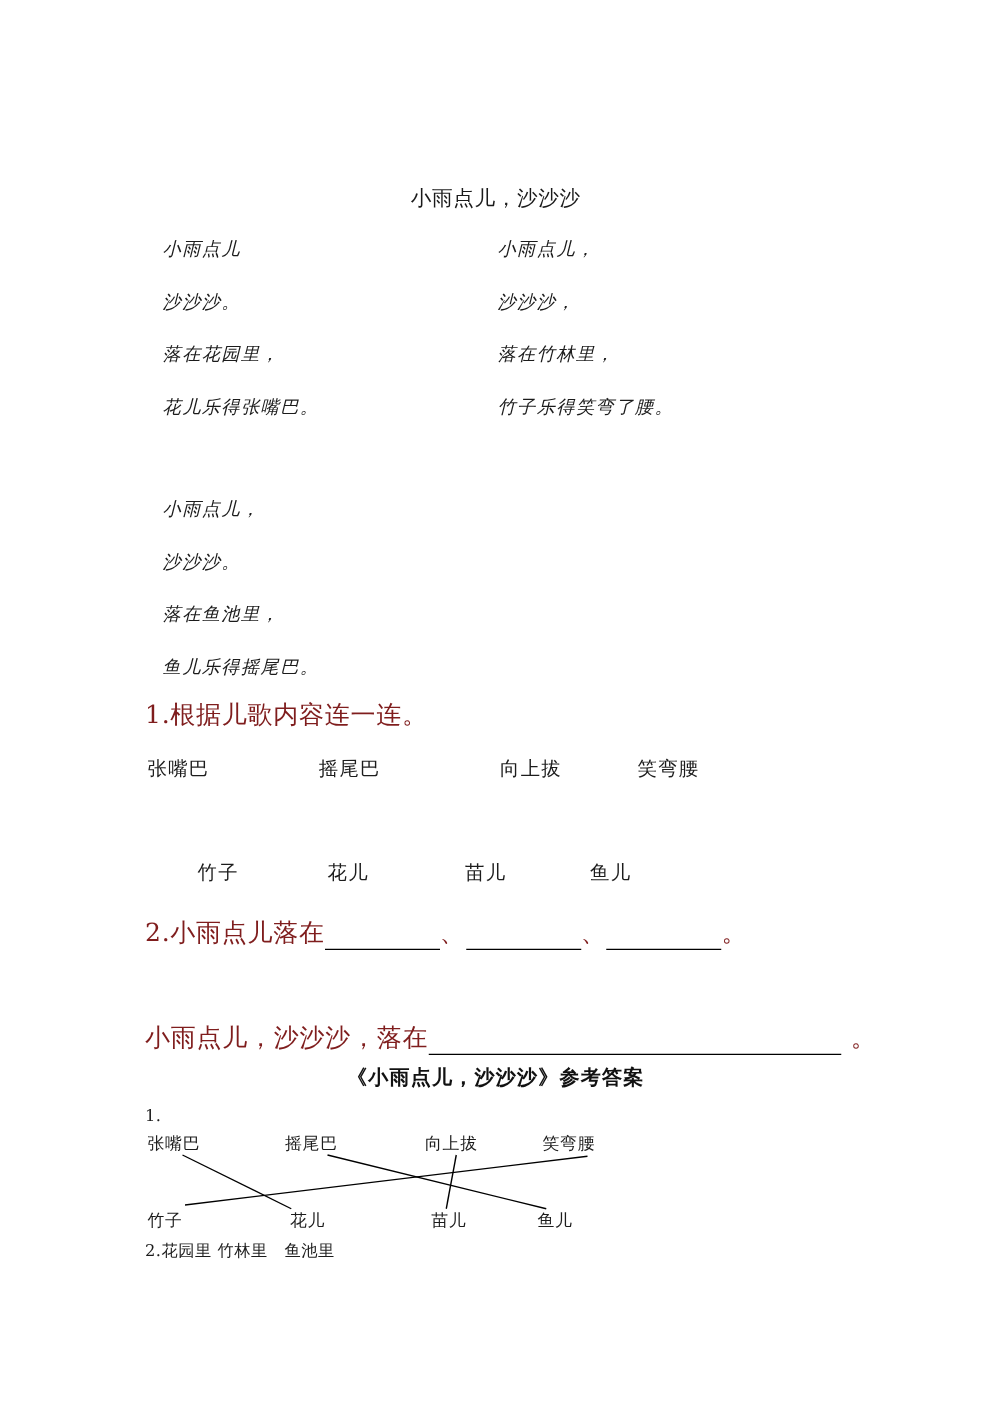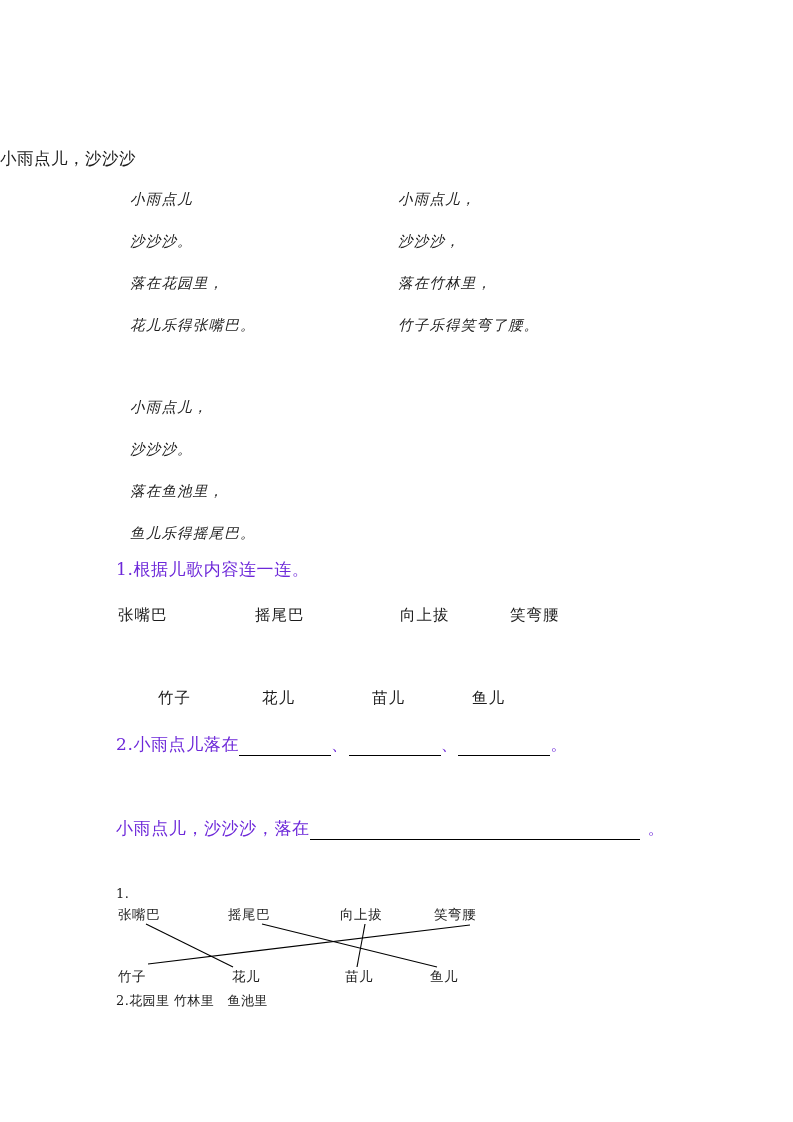--- a/index.html
+++ b/index.html
@@ -31,21 +31,21 @@
     font-family: "DejaVu Sans", sans-serif;
     font-size: 17px;
     letter-spacing: 0.5px;
     color: #1a1a1a;
     white-space: pre;
   }
   .doc-subtitle {
     top: 148px;
     left: 0;
     width: 793px;
-    text-align: left;
+    text-align: center;
     font-family: "DejaVu Sans", sans-serif;
     font-size: 16.5px;
     letter-spacing: 0.5px;
     color: #1a1a1a;
   }
 
   
   .poem-line {
     font-family: "DejaVu Serif", serif;
     font-style: italic;
@@ -53,23 +53,23 @@
     letter-spacing: 1.2px;
     color: #1b1b1b;
     white-space: pre;
   }
   .col-left  { left: 130px; }
   .col-right { left: 398px; }
 
   
   .q-text {
     font-family: "DejaVu Serif", serif;
-    font-size: 17px;
+    font-size: 20px;
     letter-spacing: 0.6px;
-    color: #6d28d9;
+    color: #7f1d1d;
     white-space: pre;
   }
   .match-word {
     font-family: "DejaVu Serif", serif;
     font-size: 15.5px;
     letter-spacing: 1px;
     color: #1c1c1c;
     white-space: pre;
   }
   .blank-line {
@@ -175,20 +175,21 @@
     <span class="blank-line" style="width:92px"></span>
     <span>。</span>
   </div>
 
   <div class="abs fill-row q-text" style="top:817px; left:116px">
     <span>小雨点儿，沙沙沙，落在</span>
     <span class="blank-line" style="width:330px"></span>
     <span style="padding-left:8px">。</span>
   </div>
 
+  <div class="abs ans-title">《小雨点儿，沙沙沙》参考答案</div>
 
   <div class="abs ans-text" style="top:886px; left:116px">1.</div>
 
   <div class="abs ans-word" style="top:906px; left:118px">张嘴巴</div>
   <div class="abs ans-word" style="top:906px; left:228px">摇尾巴</div>
   <div class="abs ans-word" style="top:906px; left:340px">向上拔</div>
   <div class="abs ans-word" style="top:906px; left:434px">笑弯腰</div>
 
   <div class="abs ans-word" style="top:968px; left:118px">竹子</div>
   <div class="abs ans-word" style="top:968px; left:232px">花儿</div>

